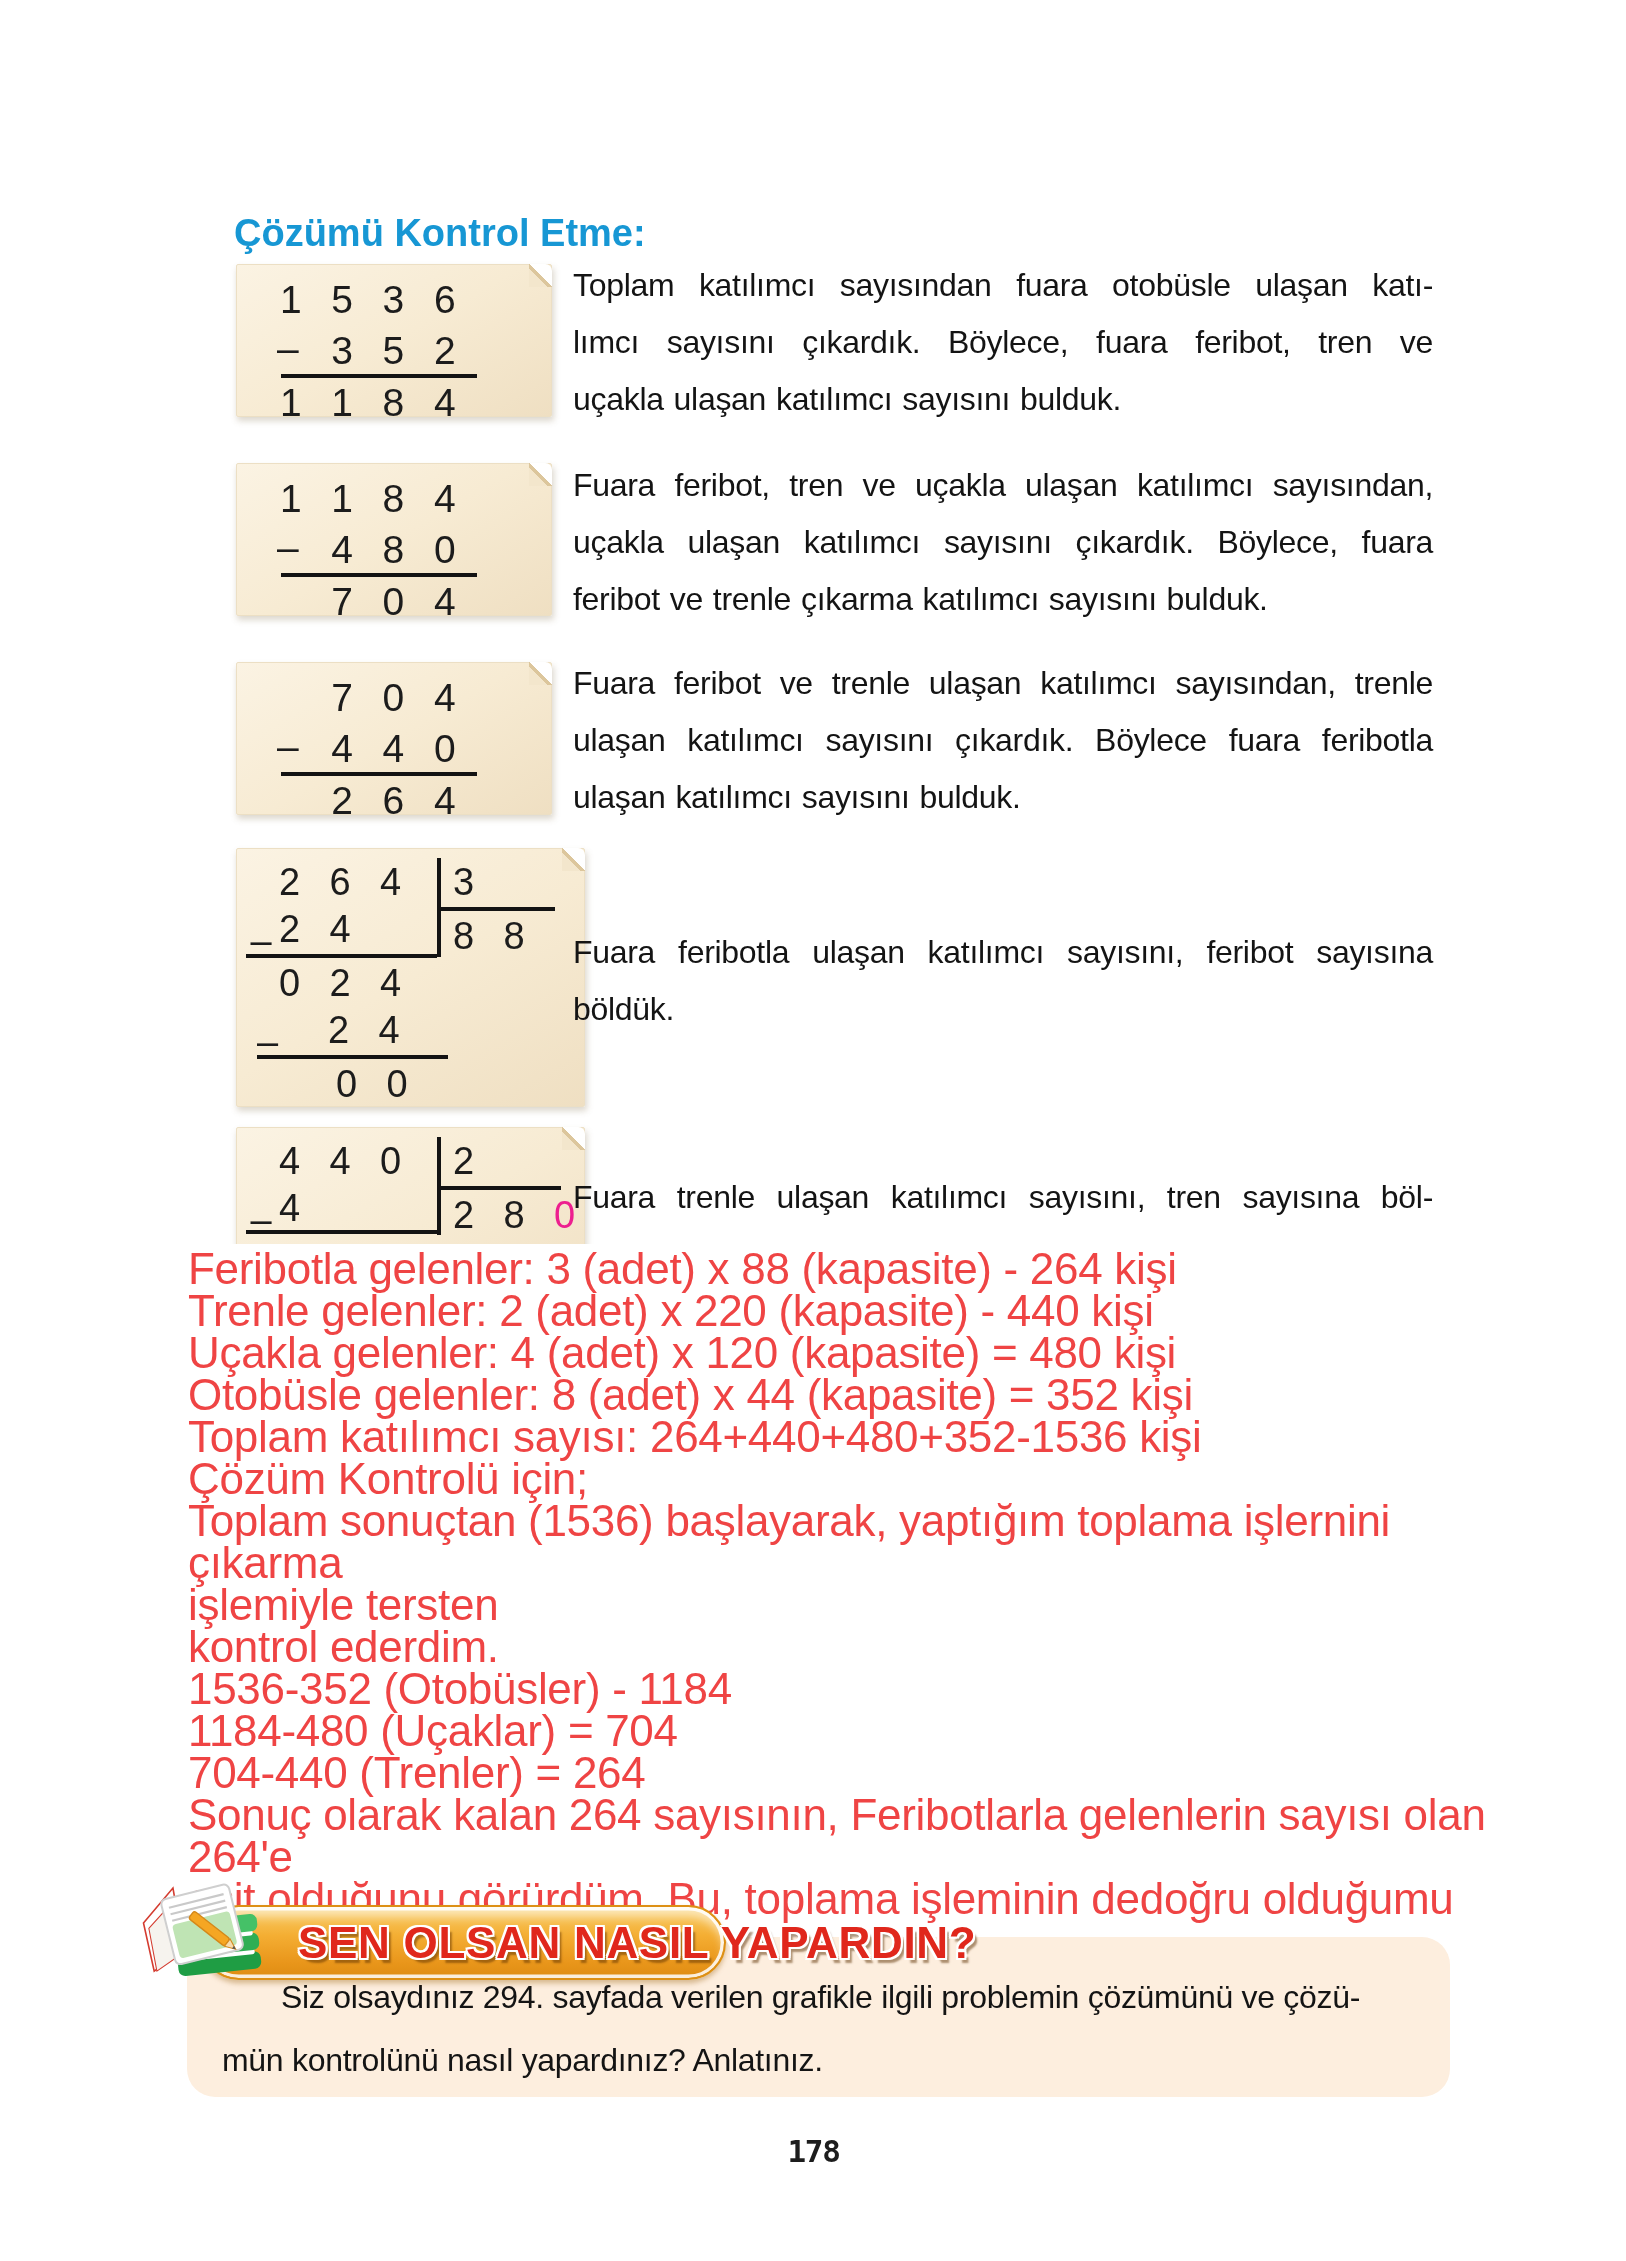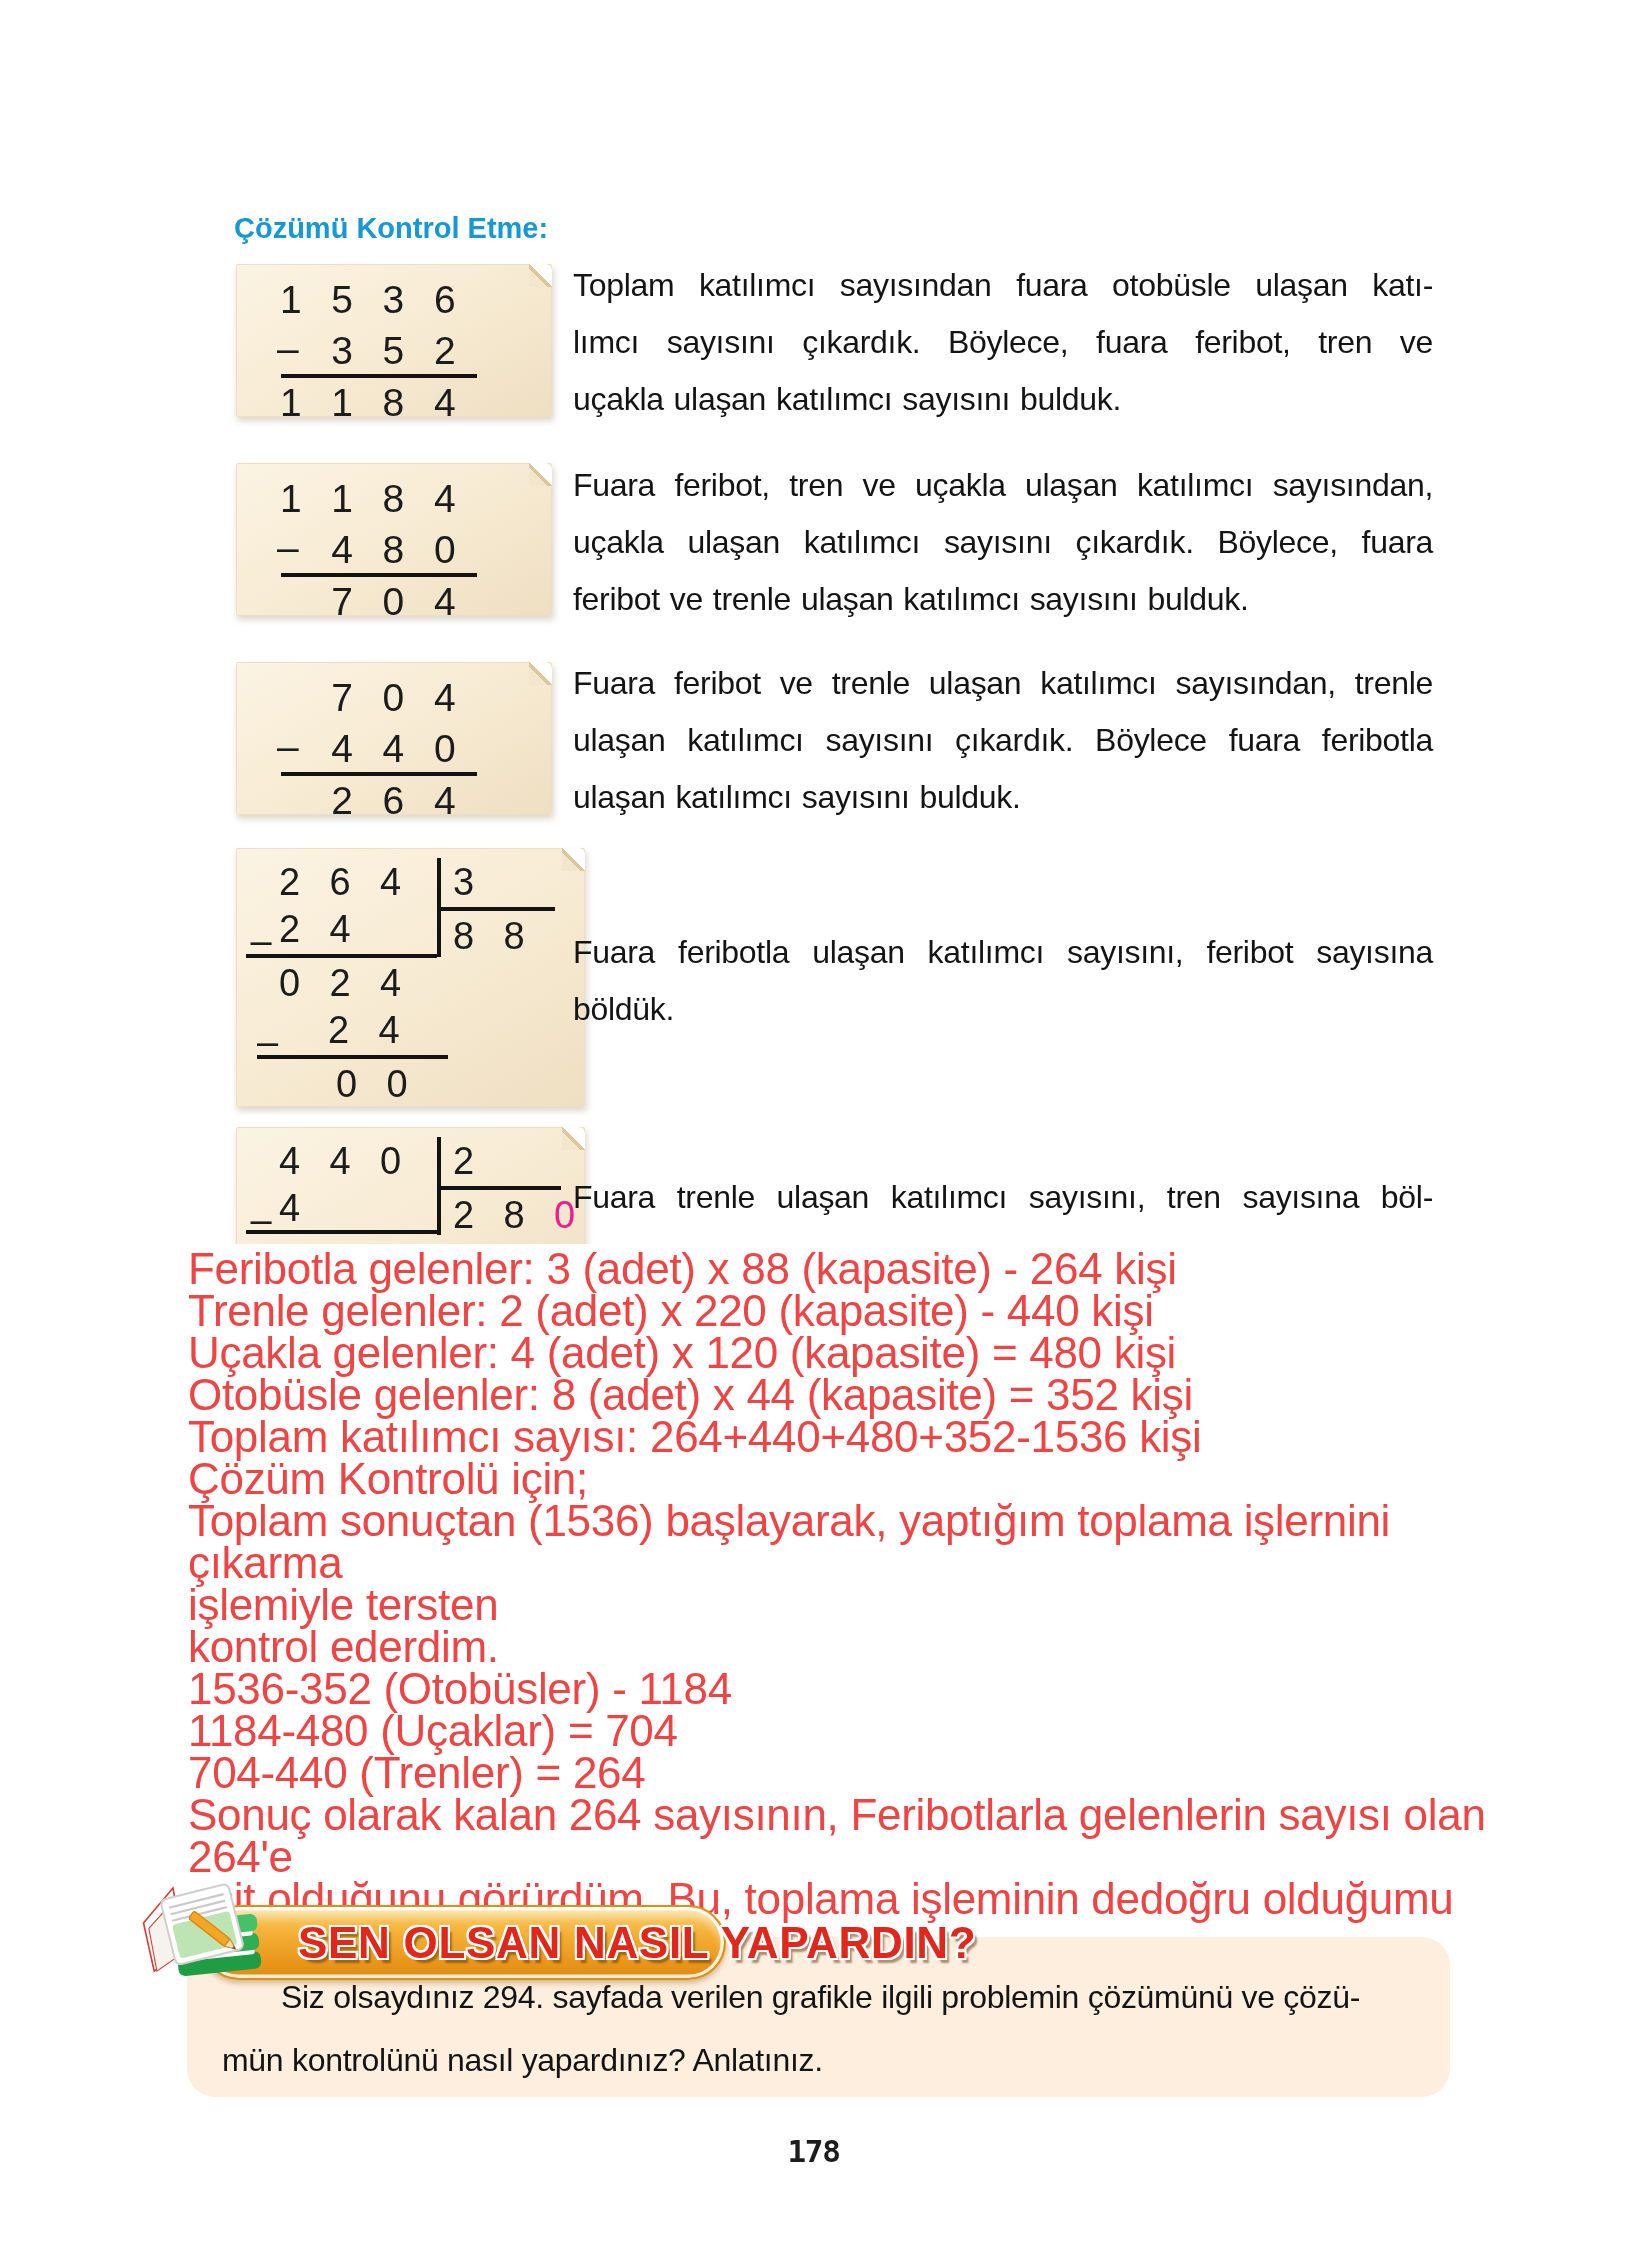--- a/index.html
+++ b/index.html
@@ -5,21 +5,21 @@
   * { margin:0; padding:0; box-sizing:border-box; }
   html,body { background:#ffffff; }
   #page {
     position:relative; width:1627px; height:2261px; background:#ffffff;
     font-family:"Liberation Sans", sans-serif; color:#1a1a1a; overflow:hidden;
   }
   .abs { position:absolute; }
 
   
   .heading {
-    left:234px; top:212px; font-size:29px; font-weight:bold; color:#1797d4;
+    left:234px; top:212px; font-size:38px; font-weight:bold; color:#1797d4;
     letter-spacing:0px;
   }
 
   
   .nbox {
     background:linear-gradient(150deg,#fbf3e3 0%,#f7ebd3 50%,#efdfc2 100%);
     border:0.7px solid #ecdfc4; border-radius:2px;
     box-shadow:1.3px 4px 6px rgba(120,100,60,0.25);
   }
   .nbox .fold {
@@ -107,21 +107,21 @@
   <div class="abs nbox" style="left:236px; top:463px; width:316px; height:153px;">
     <div class="fold"></div>
     <div class="digits" style="top:13.4px; right:86px;">1 1 8 4</div>
     <div class="minus" style="left:40px; top:62px;">–</div>
     <div class="digits" style="top:64px; right:86px;">4 8 0</div>
     <div class="rule" style="left:44px; top:109px; width:196px;"></div>
     <div class="digits" style="top:116px; right:86px;">7 0 4</div>
   </div>
   <div class="para-line just" style="top:467px;">Fuara feribot, tren ve uçakla ulaşan katılımcı sayısından,</div>
   <div class="para-line just" style="top:524px;">uçakla ulaşan katılımcı sayısını çıkardık. Böylece, fuara</div>
-  <div class="para-line" style="top:581px;">feribot ve trenle ulaşan katılımcı sayısını bulduk.</div>
+  <div class="para-line" style="top:581px;">feribot ve trenle çıkarma katılımcı sayısını bulduk.</div>
 
   <div class="abs nbox" style="left:236px; top:662px; width:316px; height:153px;">
     <div class="fold"></div>
     <div class="digits" style="top:13.4px; right:86px;">7 0 4</div>
     <div class="minus" style="left:40px; top:62px;">–</div>
     <div class="digits" style="top:64px; right:86px;">4 4 0</div>
     <div class="rule" style="left:44px; top:109px; width:196px;"></div>
     <div class="digits" style="top:116px; right:86px;">2 6 4</div>
   </div>
   <div class="para-line just" style="top:665px;">Fuara feribot ve trenle ulaşan katılımcı sayısından, trenle</div>

